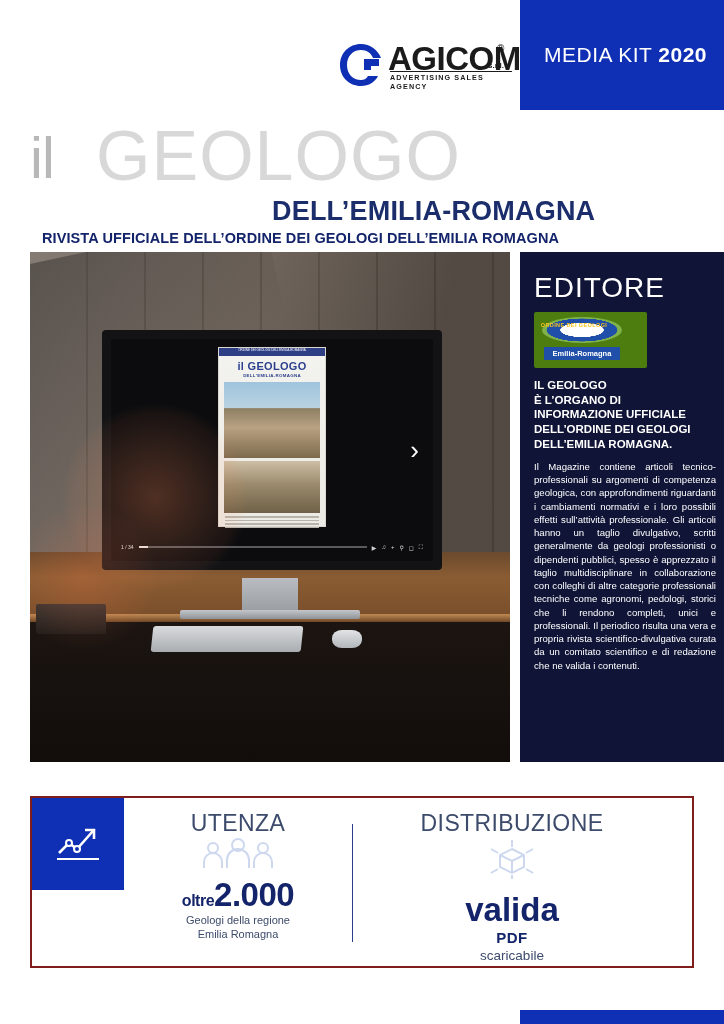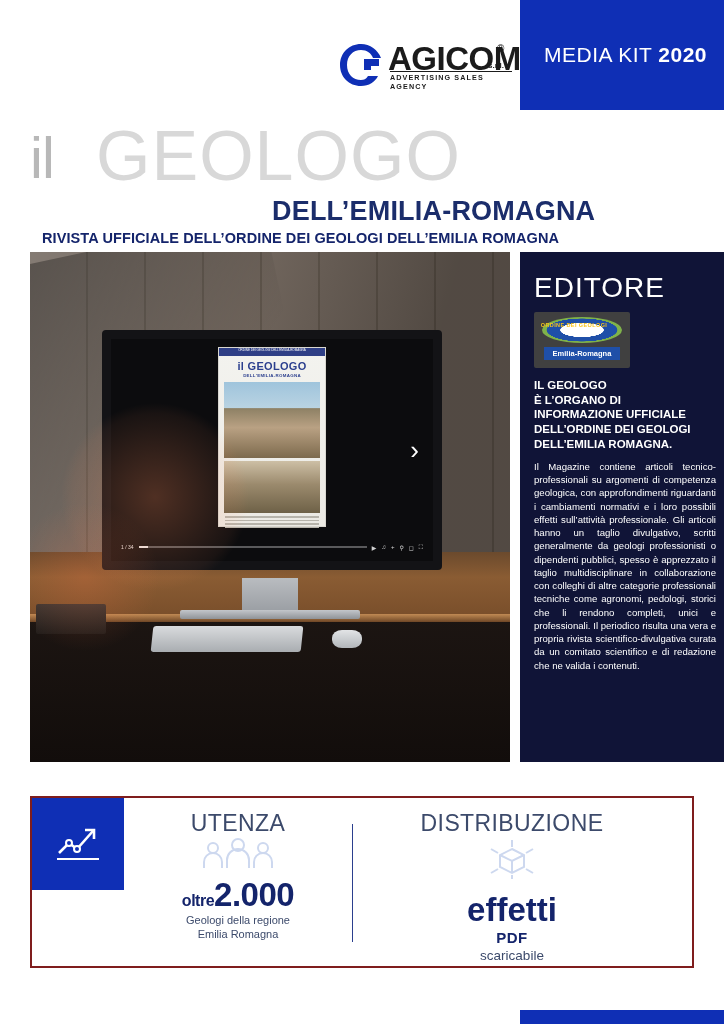--- a/index.html
+++ b/index.html
@@ -308,22 +308,22 @@
   .editore-title {
     position: absolute;
     left: 14px; top: 20px;
     color: #ffffff;
     font-size: 28px;
     letter-spacing: 1px;
   }
   .editore-logo {
     position: absolute;
     left: 14px; top: 60px;
-    width: 96px; height: 56px;
-    background: #404040;
+    width: 113px; height: 56px;
+    background: #4d7c0f;
     border-radius: 2px;
     overflow: hidden;
   }
   .el-ring {
     position: absolute;
     left: 8px; top: 5px;
     width: 80px; height: 26px;
     border-radius: 50%;
     background: radial-gradient(ellipse at 50% 50%, #ffffff 38%, #1f4fa8 39%, #1f4fa8 62%, #7fb24a 63%, #7fb24a 100%);
   }
@@ -578,20 +578,20 @@
           <path d="M19 18 L31 24 L43 18"></path>
             <path d="M31 24 L31 36"></path>
           <path d="M31 10 L31 3"></path>
             <path d="M31 38 L31 42"></path>
           <path d="M17 16 L10 12"></path>
             <path d="M45 16 L52 12"></path>
           <path d="M17 32 L10 36"></path>
             <path d="M45 32 L52 36"></path>
         </g>
       </svg>
-      <div class="online-word">effetti</div>
+      <div class="online-word">valida</div>
       <div class="pdf-word">PDF</div>
       <div class="scaric-word">scaricabile</div>
     </div>
   </div>
 
   <div class="footer-bar"></div>
 </div>
 
 </body></html>

